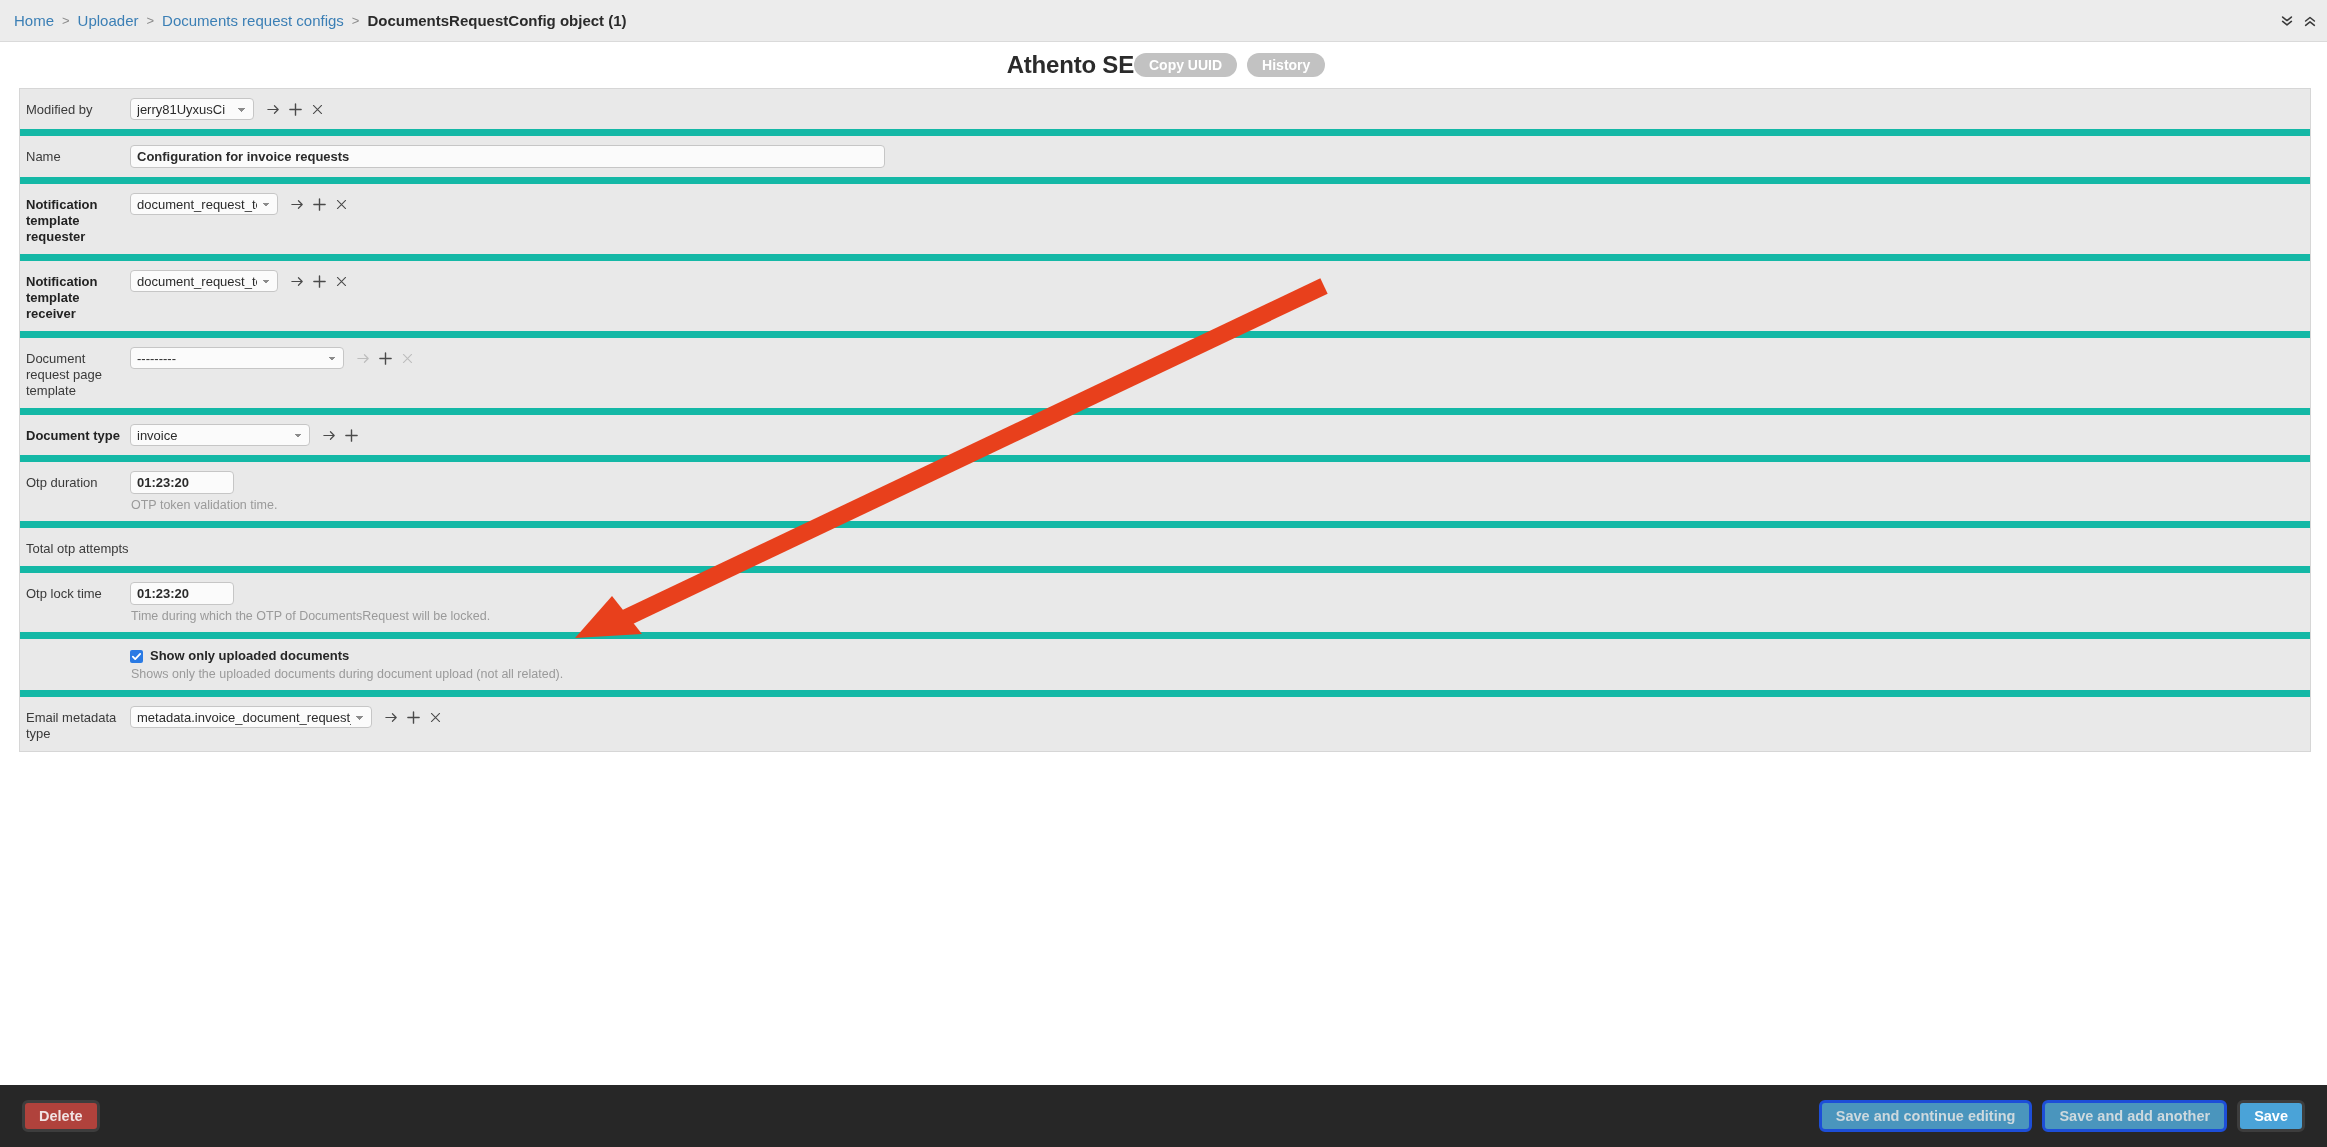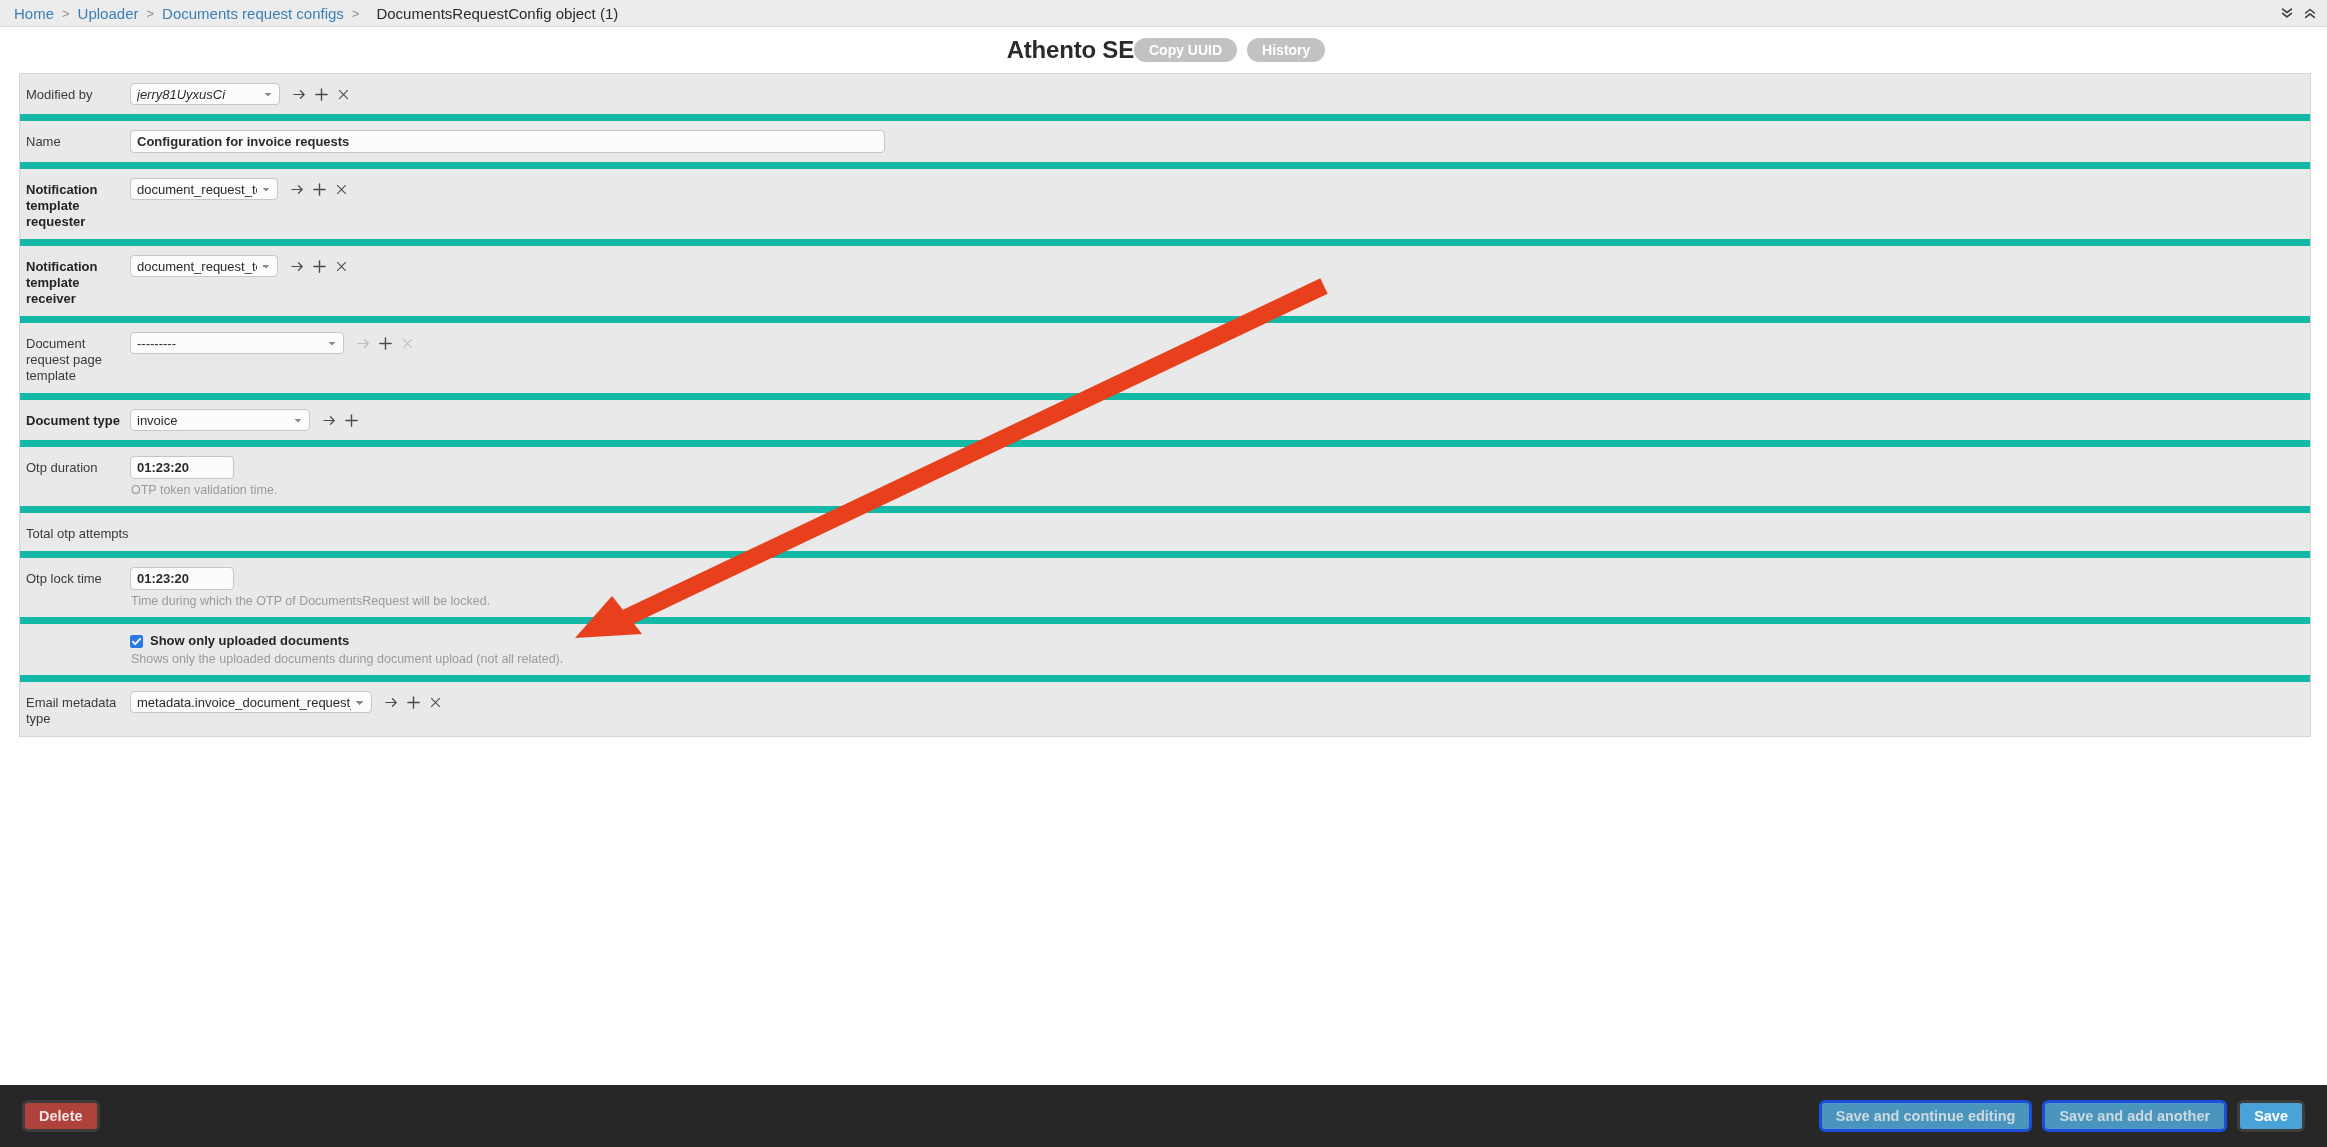--- a/index.html
+++ b/index.html
@@ -6,32 +6,32 @@
   html, body {
     margin: 0; padding: 0;
     width: 2327px; height: 1147px;
     background: #ffffff;
     font-family: "Liberation Sans", sans-serif;
     overflow: hidden;
   }
 
   
   .breadcrumb-bar {
-    height: 27px;
+    height: 42px;
     background: #ececec;
     border-bottom: 1px solid #dadada;
     display: flex;
     align-items: center;
     padding: 0 14px;
     font-size: 15px;
     position: relative;
   }
   .crumb-link { color: #3b7fb5; text-decoration: none; white-space: nowrap; }
   .crumb-sep { color: #8c8c8c; margin: 0 8px; font-size: 13px; }
-  .crumb-current { color: #2b2b2b; font-weight: normal; white-space: nowrap; margin-left: 9px; }
+  .crumb-current { color: #2b2b2b; font-weight: bold; white-space: nowrap; }
   .crumb-tools {
     position: absolute; right: 10px; top: 0; height: 100%;
     display: flex; align-items: center; gap: 9px;
   }
   .chev-dbl { width: 14px; height: 14px; display: block; }
 
   
   .title-row {
     height: 46px;
     padding: 0 14px 0 19px;
@@ -100,21 +100,21 @@
   select.inp {
     -webkit-appearance: none; appearance: none;
     padding-right: 20px;
     background-image:
       linear-gradient(45deg, transparent 50%, #8b8b8b 50%),
       linear-gradient(135deg, #8b8b8b 50%, transparent 50%);
     background-position: calc(100% - 11px) 9px, calc(100% - 7px) 9px;
     background-size: 4px 4px, 4px 4px;
     background-repeat: no-repeat;
   }
-  select.w-modified { width: 150px; font-style: italic; }
+  select.w-modified { width: 124px; }
   select.w-tmpl { width: 148px; }
   select.w-page { width: 214px; }
   select.w-doctype { width: 180px; }
   select.w-email { width: 242px; }
   input.w-name { width: 755px; font-weight: bold; }
   input.w-small { width: 104px; font-weight: bold; }
   input.w-name, input.w-small { height: 23px; }
 
   .row-icons { display: flex; align-items: center; gap: 0; margin-left: 8px; }
   .ricon {

